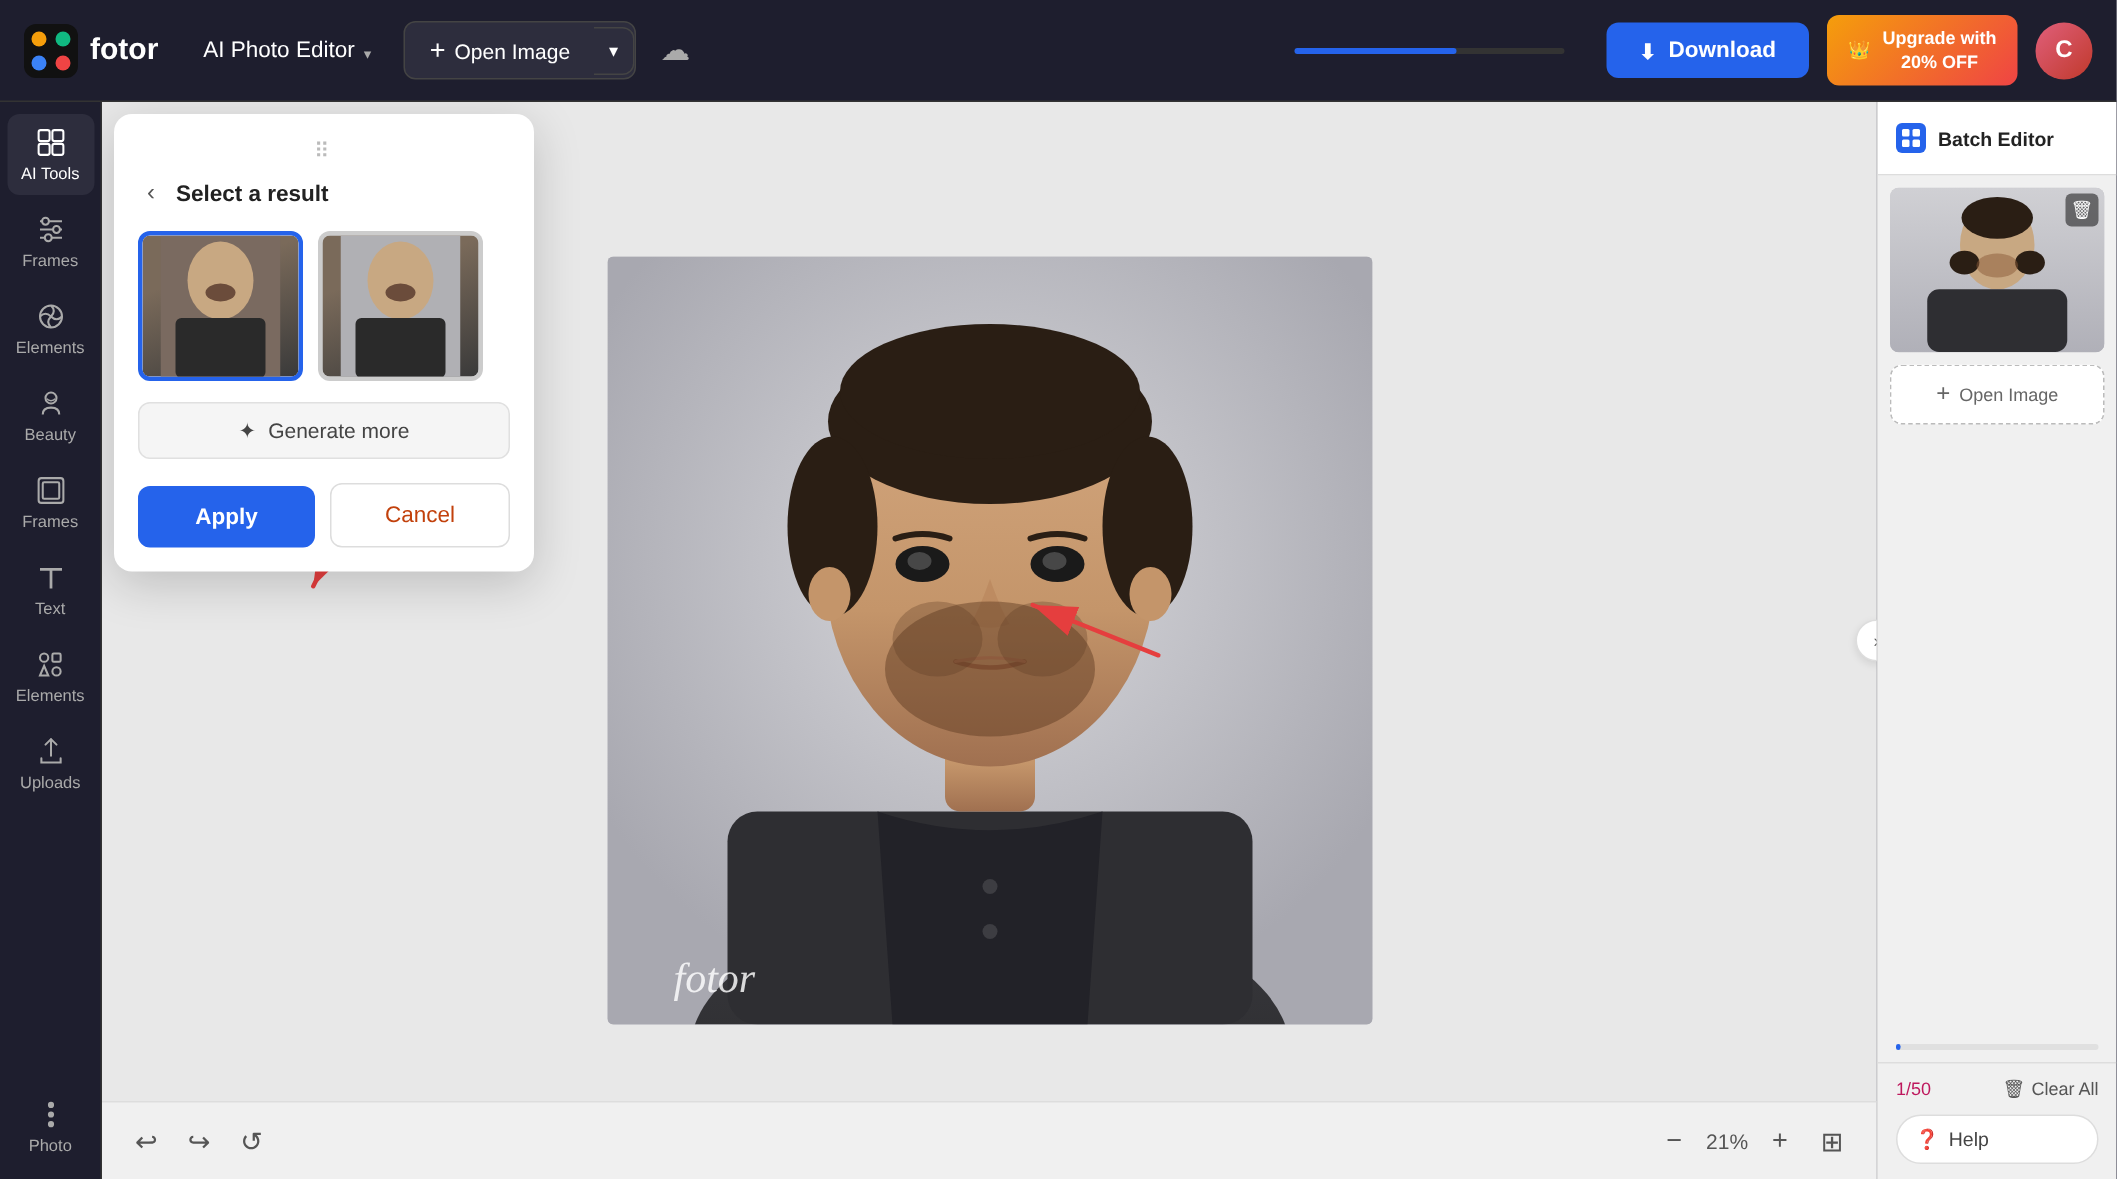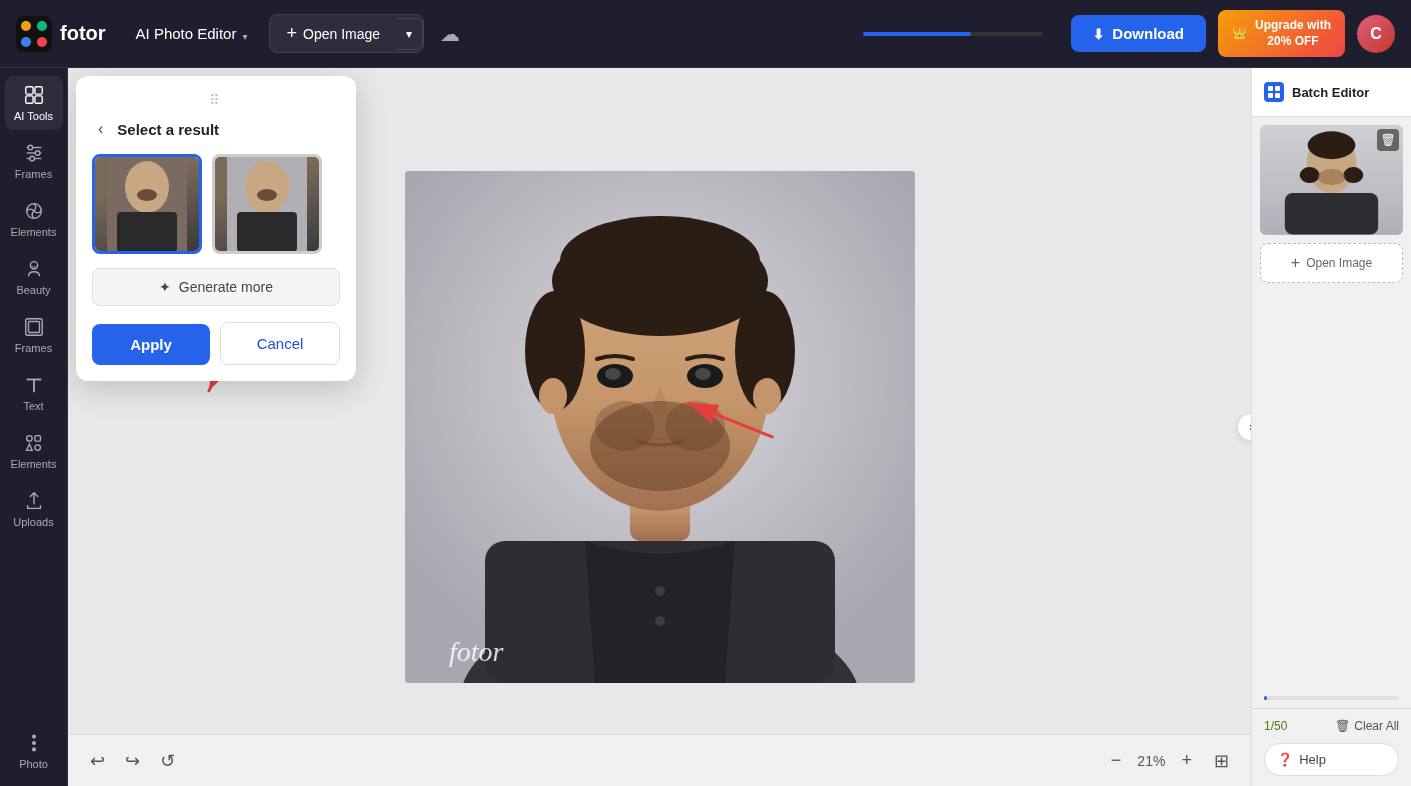--- a/index.html
+++ b/index.html
@@ -257,21 +257,21 @@
       border: none;
       border-radius: 8px;
       padding: 12px;
       font-size: 15px;
       font-weight: 600;
       cursor: pointer;
     }
     .cancel-btn {
       flex: 1;
       background: white;
-      color: #1d4ed8;
+      color: #c2410c;
       border: 1px solid #ddd;
       border-radius: 8px;
       padding: 12px;
       font-size: 15px;
       cursor: pointer;
     }
 
     
     .arrows-overlay {
       position: absolute;
@@ -420,21 +420,21 @@
       font-size: 12px;
       color: #666;
     }
     .right-sidebar-footer {
       padding: 10px 12px;
       border-top: 1px solid #ddd;
       display: flex;
       align-items: center;
       justify-content: space-between;
     }
-    .image-counter { font-size: 12px; color: #4d7c0f; }
+    .image-counter { font-size: 12px; color: #be185d; }
     .clear-all-btn {
       display: flex;
       align-items: center;
       gap: 4px;
       background: none;
       border: none;
       cursor: pointer;
       font-size: 12px;
       color: #555;
     }

